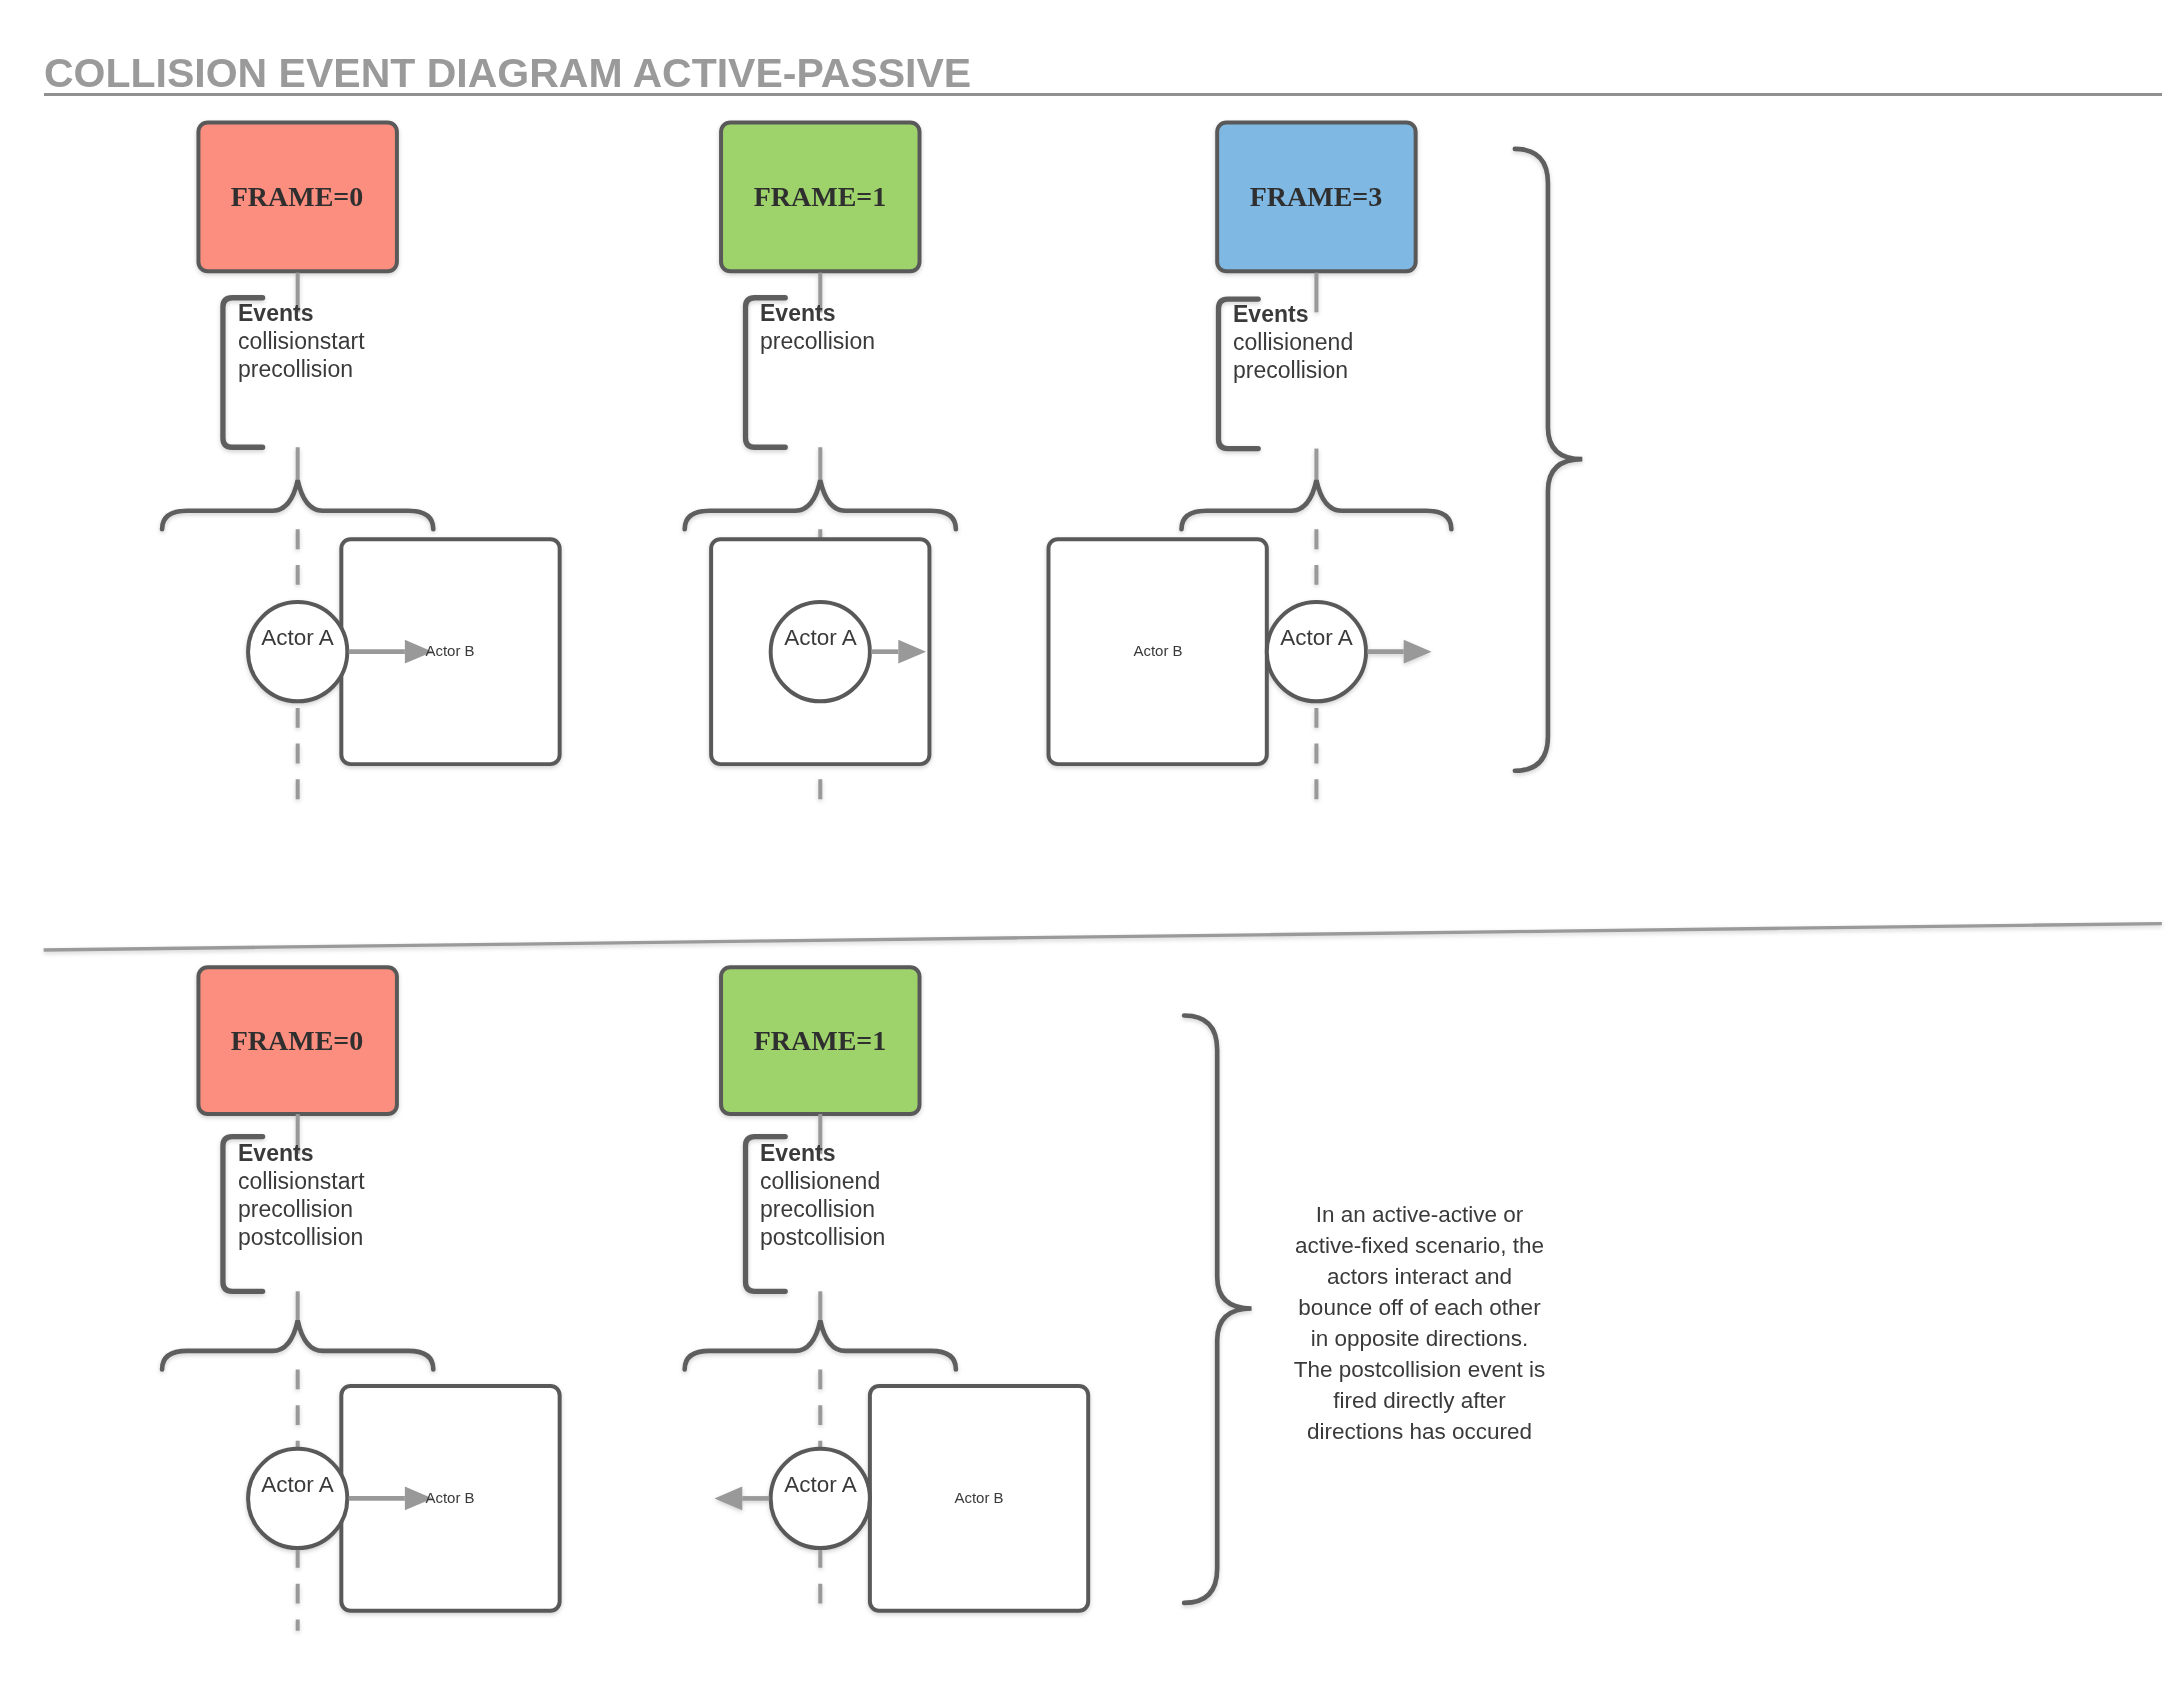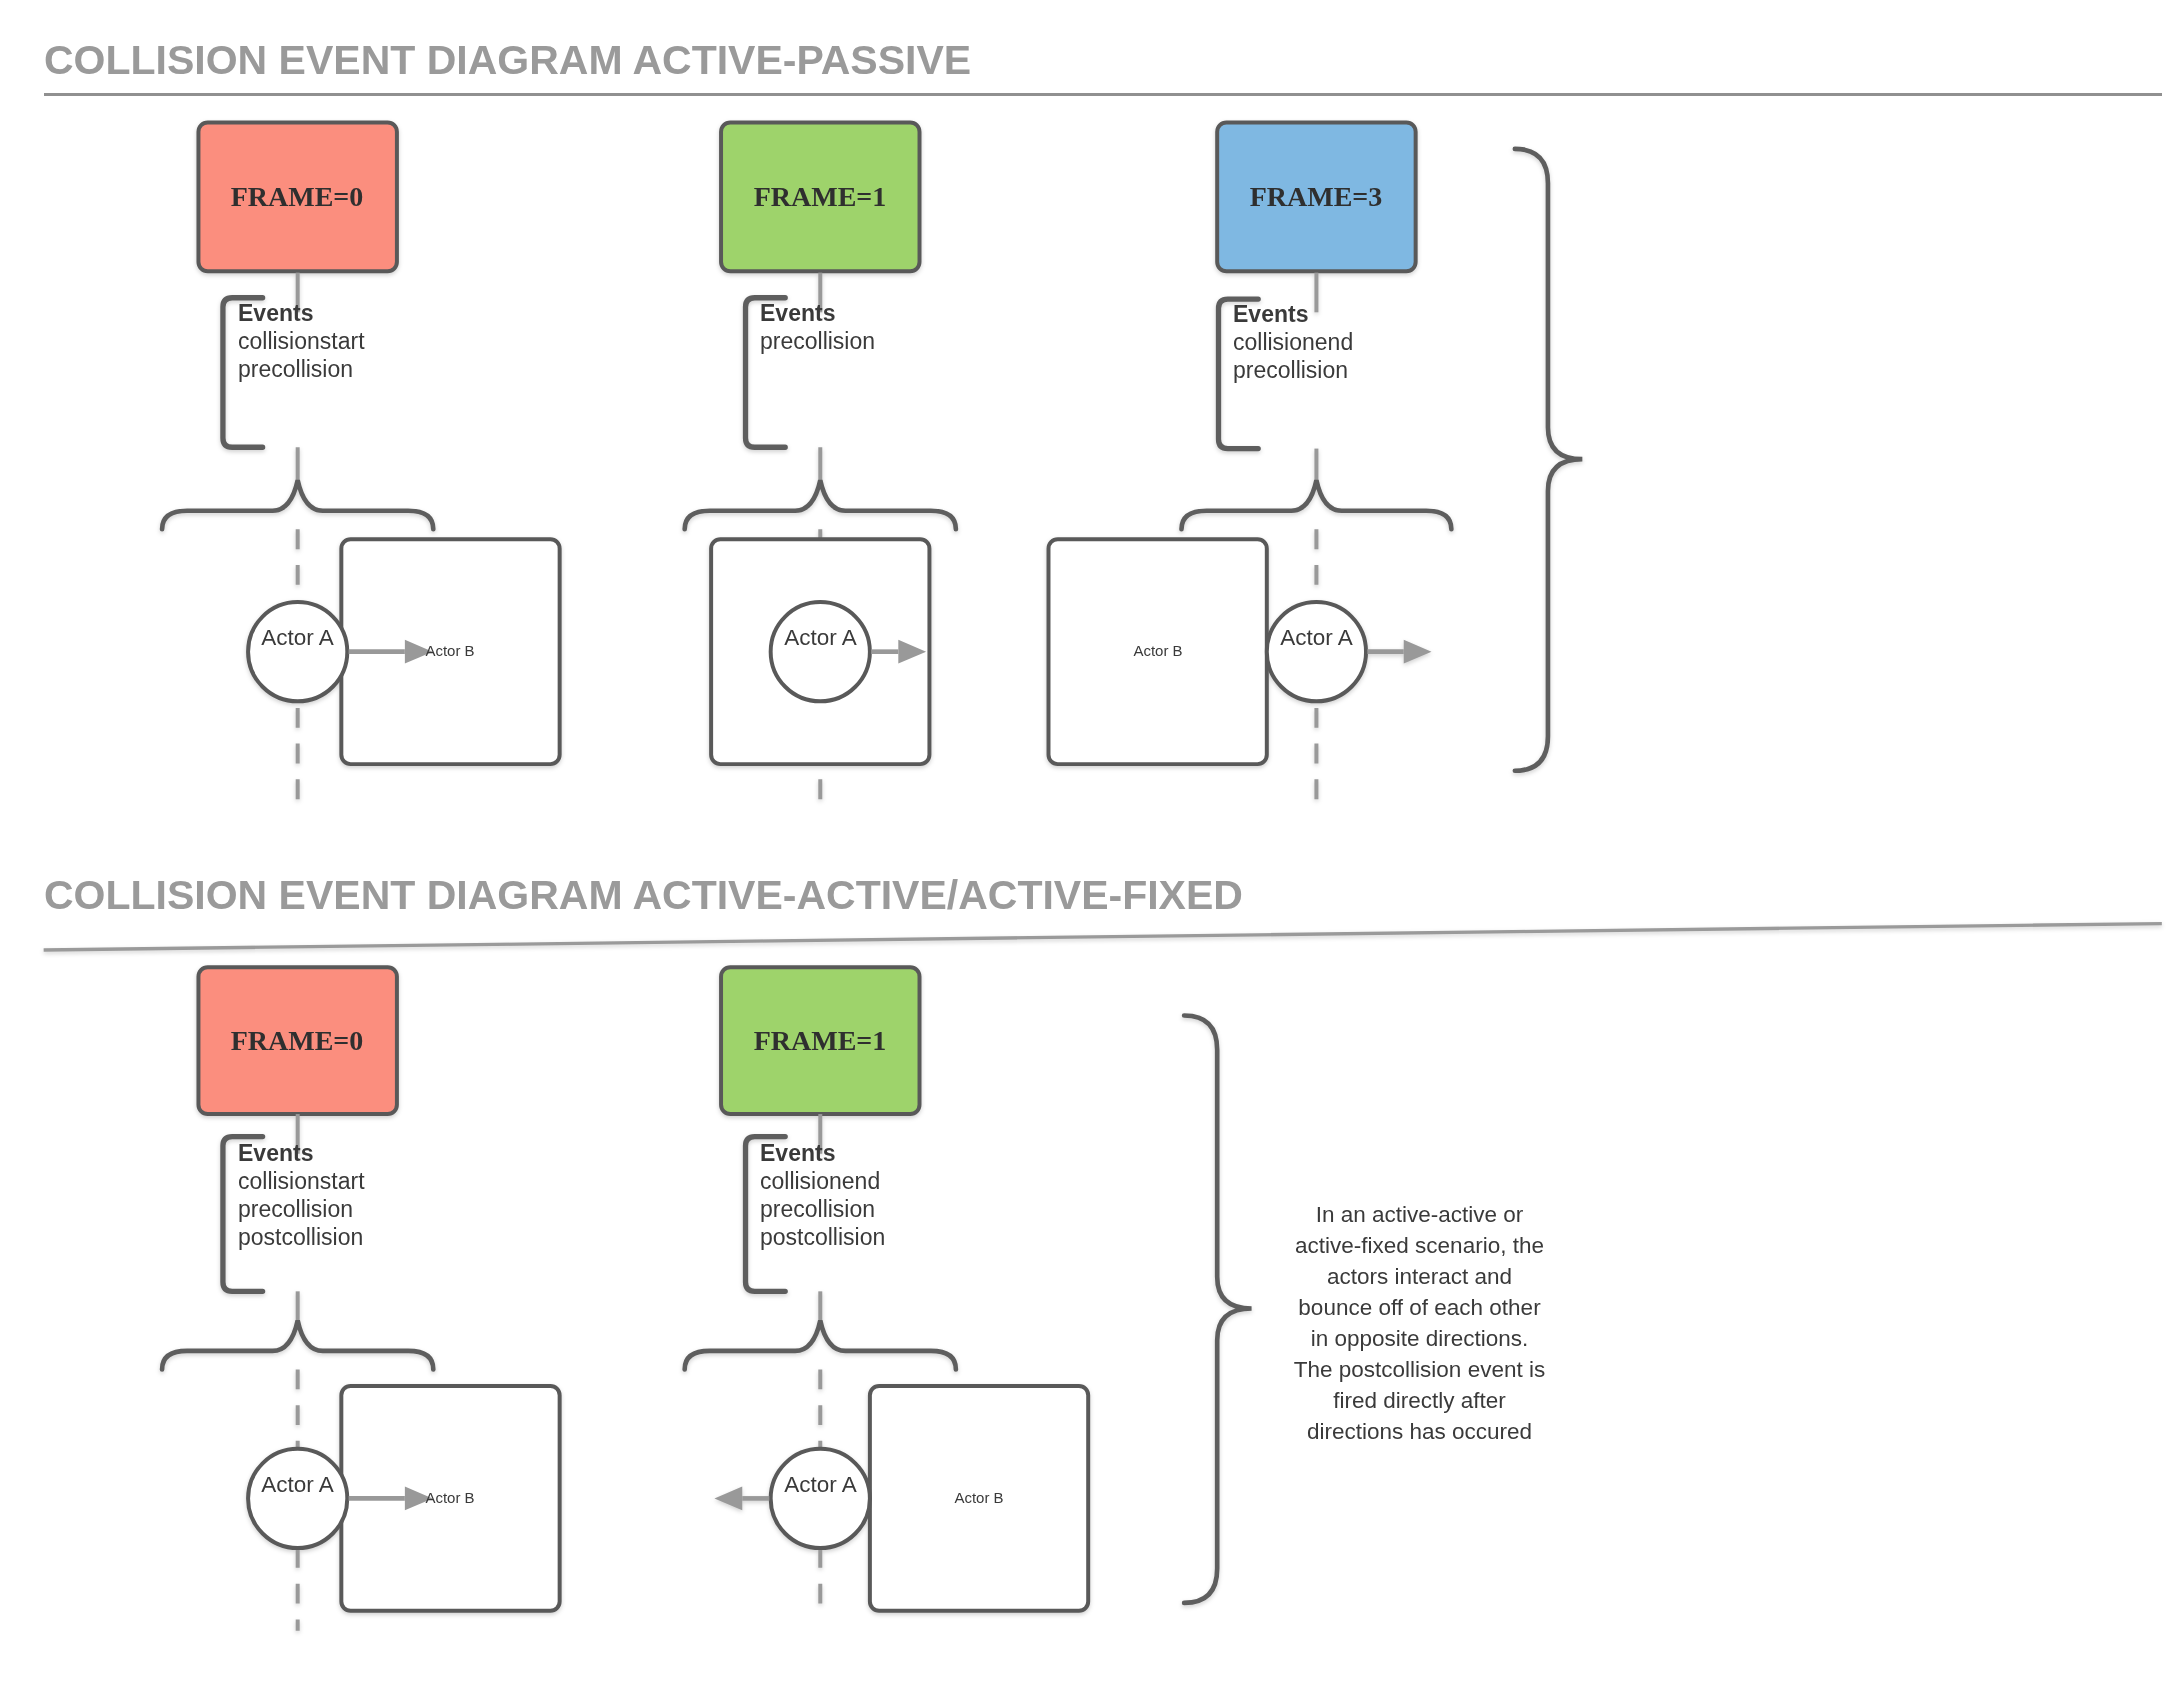--- a/index.html
+++ b/index.html
@@ -115,21 +115,21 @@
       <polygon points="612,2247 654,2265 612,2283" fill="#999999"></polygon>
     </g>
     <g>
       <path d="M1163,2265 H1122" stroke="#999999" stroke-width="7" fill="none"></path>
       <polygon points="1122,2247 1080,2265 1122,2283" fill="#999999"></polygon>
     </g>
 
     <path d="M1790,1535 Q1840,1535 1840,1587 V1930 Q1840,1978 1892,1978 Q1840,1978 1840,2026 V2371 Q1840,2423 1790,2423" stroke="#5E5E5E" stroke-width="7" fill="none" stroke-linecap="round"></path>
   </svg>
 
-  <div class="abs section-title" style="left:44px;top:37px;">COLLISION EVENT DIAGRAM ACTIVE-PASSIVE</div>
+  <div class="abs section-title" style="left:44px;top:50px;">COLLISION EVENT DIAGRAM ACTIVE-PASSIVE</div>
   <div class="abs hr" style="left:44px;top:93px;width:2118px;"></div>
 
   <div class="abs frame-label" style="left:198px;top:180px;width:198px;">FRAME=0</div>
   <div class="abs frame-label" style="left:721px;top:180px;width:198px;">FRAME=1</div>
   <div class="abs frame-label" style="left:1217px;top:180px;width:198px;">FRAME=3</div>
 
   <div class="abs events" style="left:238px;top:299px;">
     <div class="ev-title">Events</div>
     <div>collisionstart</div>
     <div>precollision</div>
@@ -144,21 +144,20 @@
     <div>precollision</div>
   </div>
 
   <div class="abs circle-label" style="left:261px;top:625px;width:73px;">Actor A</div>
   <div class="abs circle-label" style="left:784px;top:625px;width:73px;">Actor A</div>
   <div class="abs circle-label" style="left:1280px;top:625px;width:73px;">Actor A</div>
   <div class="abs rect-label" style="left:341px;top:640px;width:218px;">Actor B</div>
   <div class="abs rect-label" style="left:1049px;top:640px;width:218px;">Actor B</div>
 
 
-  <div class="abs section-title" style="left:44px;top:872px;">COLLISION EVENT DIAGRAM ACTIVE-ACTIVE/ACTIVE-FIXED</div>
 
   <div class="abs frame-label" style="left:198px;top:1024px;width:198px;">FRAME=0</div>
   <div class="abs frame-label" style="left:721px;top:1024px;width:198px;">FRAME=1</div>
 
   <div class="abs events" style="left:238px;top:1139px;">
     <div class="ev-title">Events</div>
     <div>collisionstart</div>
     <div>precollision</div>
     <div>postcollision</div>
   </div>

